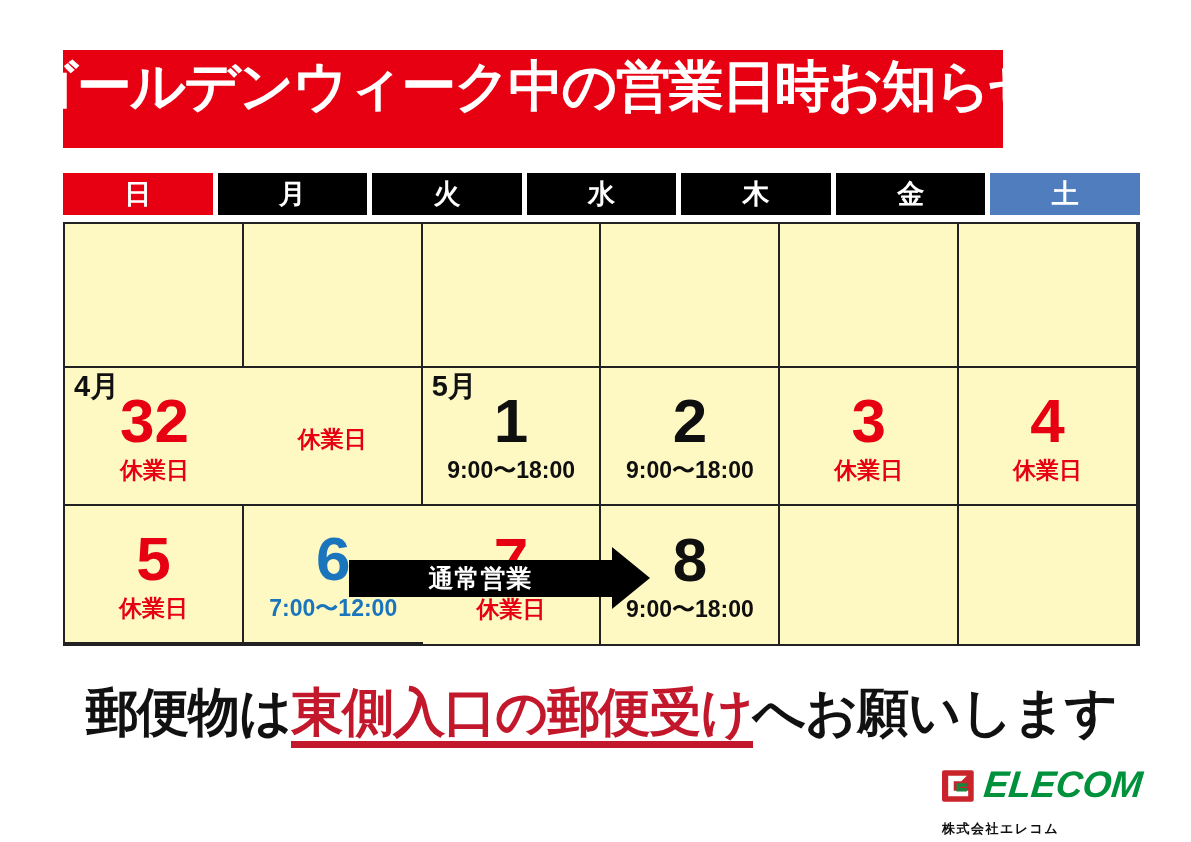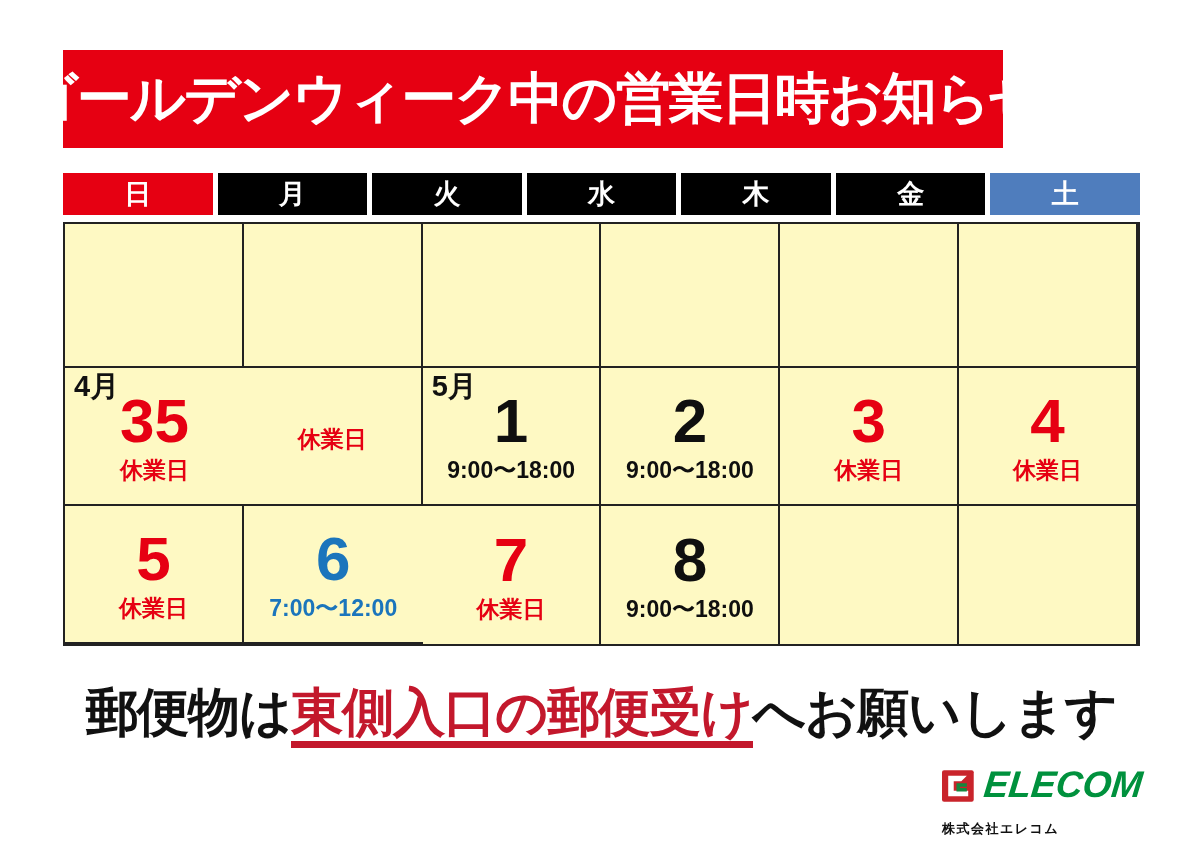--- a/index.html
+++ b/index.html
@@ -4,21 +4,21 @@
 <style>
   * { margin:0; padding:0; box-sizing:border-box; }
   html,body { background:#ffffff; }
   body { font-family:"Liberation Sans","DejaVu Sans",sans-serif; }
   .page { position:relative; width:1191px; height:842px; background:#ffffff; overflow:hidden; }
 
   
   .banner {
     position:absolute; left:63px; top:50px; width:940px; height:98px;
     background:#e60012; color:#ffffff;
-    display:flex; align-items:center; justify-content:center;
+    display:flex; align-items:flex-start; justify-content:center;
     font-size:55px; font-weight:bold; letter-spacing:-2px; white-space:nowrap;
   }
 
   
   .weekday-row {
     position:absolute; left:63px; top:173px; width:1077px; height:42px;
     display:grid; grid-template-columns:repeat(7,1fr); column-gap:5px;
   }
   .weekday-cell {
     color:#ffffff; font-size:27px; font-weight:bold;
@@ -104,21 +104,21 @@
   <div class="cal-grid">
 
     <div class="cell"></div>
     <div class="cell"></div>
     <div class="cell"></div>
     <div class="cell"></div>
     <div class="cell"></div>
     <div class="cell"></div>
     <div class="cell">
       <span class="month-label">4月</span>
-      <div class="day-num" style="color: rgb(230, 0, 18);">35</div>
+      <div class="day-num" style="color: rgb(230, 0, 18);">32</div>
       <div class="day-note" style="color: rgb(230, 0, 18);">休業日</div>
     </div>
 
     <div class="cell">
       <div class="day-note" style="color: rgb(230, 0, 18);">休業日</div>
     </div>
     <div class="cell">
       <span class="month-label">5月</span>
       <div class="day-num" style="color: rgb(15, 15, 15);">1</div>
       <div class="day-note" style="color: rgb(15, 15, 15);">9:00〜18:00</div>
@@ -152,20 +152,26 @@
       <div class="day-num" style="color: rgb(15, 15, 15);">8</div>
       <div class="day-note" style="color: rgb(15, 15, 15);">9:00〜18:00</div>
     </div>
     <div class="cell"></div>
     <div class="cell"></div>
     <div class="cell"></div>
     <div class="cell"></div>
     <div class="cell"></div>
   </div>
 
+  <div class="arrow">
+    <div class="arrow-bar">
+      <span>通常営業</span>
+    </div>
+    <div class="arrow-head"></div>
+  </div>
 
   <div class="footer-msg">
     <span>郵便物は</span><span class="footer-highlight">東側入口の郵便受け</span><span>へお願いします</span>
   </div>
 
   <div class="logo">
     <div class="logo-row">
       <svg class="logo-mark" viewBox="0 0 46 46">
         <rect x="0" y="0" width="46" height="46" rx="3" fill="#c9242b"></rect>
         <path d="M9 8 h27 l-8 8 h-11 v14 h21 v8 h-29 z" fill="#ffffff"></path>

